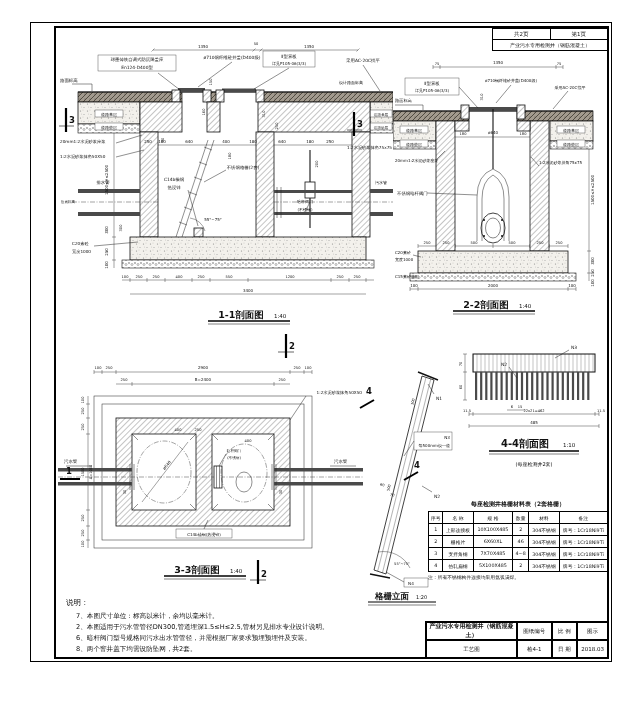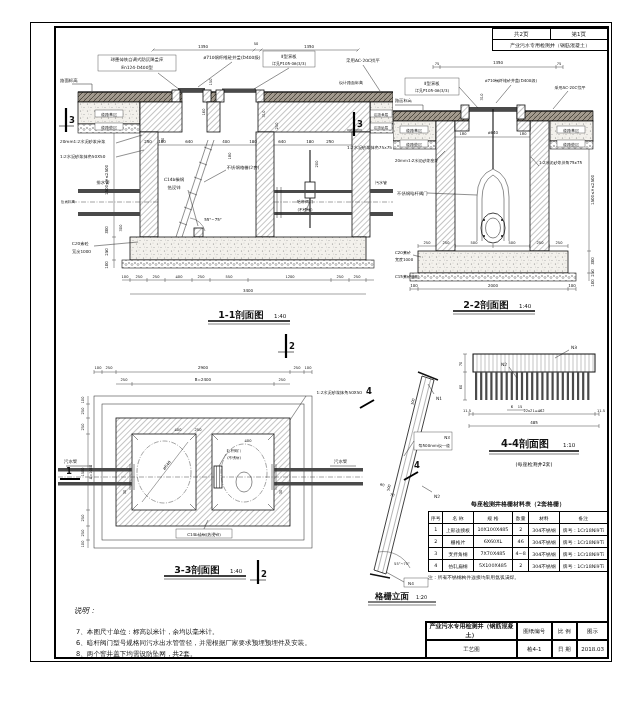--- a/index.html
+++ b/index.html
@@ -30,21 +30,21 @@
   
   .minihdr{border:1px solid #000;font-size:5.5px;}
   .minihdr .r1{display:flex;border-bottom:1px solid #000;}
   .minihdr .c{flex:1;text-align:center;padding:1.5px 0;border-right:1px solid #000;}
   .minihdr .c:last-child{border-right:none;}
   .minihdr .r2{text-align:center;padding:2px 1px;font-size:5px;}
   .mat-caption{font-size:6px;font-weight:bold;text-align:center;margin-bottom:2px;}
   .mat{border-collapse:collapse;width:100%;}
   .mat td,.mat th{border:0.7px solid #000;font-size:4.8px;font-weight:normal;text-align:center;padding:2.5px 0;}
   .mat-note{font-size:4.8px;margin-top:2px;}
-  .notes-h{font-size:7.5px;margin:12px;font-style:italic;}
+  .notes-h{font-size:7.5px;margin:4px;}
   .notes-i{font-size:6.6px;margin:2px 0 0 14px;}
   .tb{position:absolute;border:1.6px solid #000;display:grid;
       grid-template-columns:50% 19% 14% 17%;grid-template-rows:50% 50%;}
   .tb>div{border:0.7px solid #000;display:flex;align-items:center;justify-content:center;
       font-size:5.5px;text-align:center;}
   .tb .b{font-weight:bold;font-size:6px;}
 </style>
 </head>
 <body>
 
@@ -662,20 +662,21 @@
         <td>牌号：1Cr18Ni9Ti</td>
       </tr>
     </tbody>
       </table>
     <div class="mat-note">注：所有不锈钢构件连接均采用氩弧满焊。</div>
   </div>
 
   <div class="abs" style="left:62px;top:594px;width:340px;">
     <p class="notes-h">说明：</p>
     <p class="notes-i">7、本图尺寸单位：标高以米计，余均以毫米计。</p>
+    <p class="notes-i">2、本图适用于污水管管径DN300,管道埋深1.5≤H≤2.5,管材另见排水专业设计说明。</p>
     <p class="notes-i">6、暗杆阀门型号规格同污水出水管管径，并需根据厂家要求预埋预埋件及安装。</p>
     <p class="notes-i">8、两个窨井盖下均需设防坠网，共2套。</p>
   </div>
 
   <div class="tb" style="left:425px;top:621px;width:182px;height:36px;">
     <div class="b">产业污水专用检测井（钢筋混凝土）</div>
     <div>图纸编号</div>
     <div>比 例</div>
     <div>图示</div>
     <div>工艺图</div>

